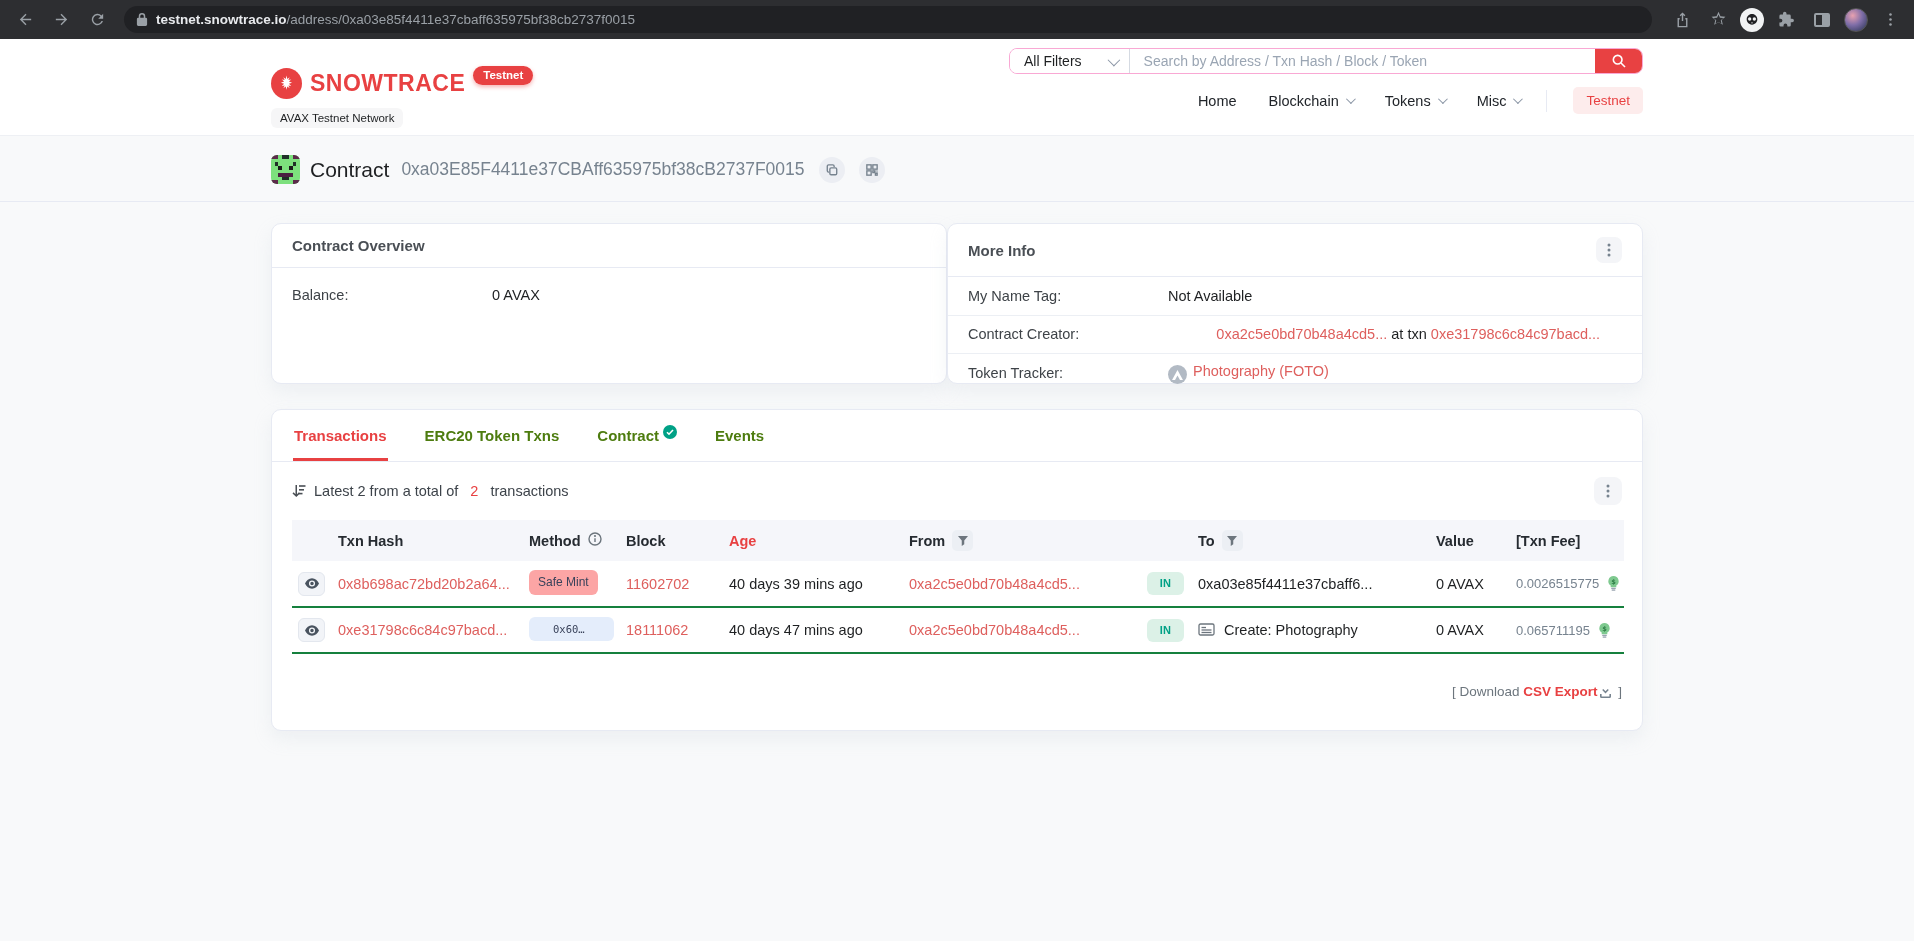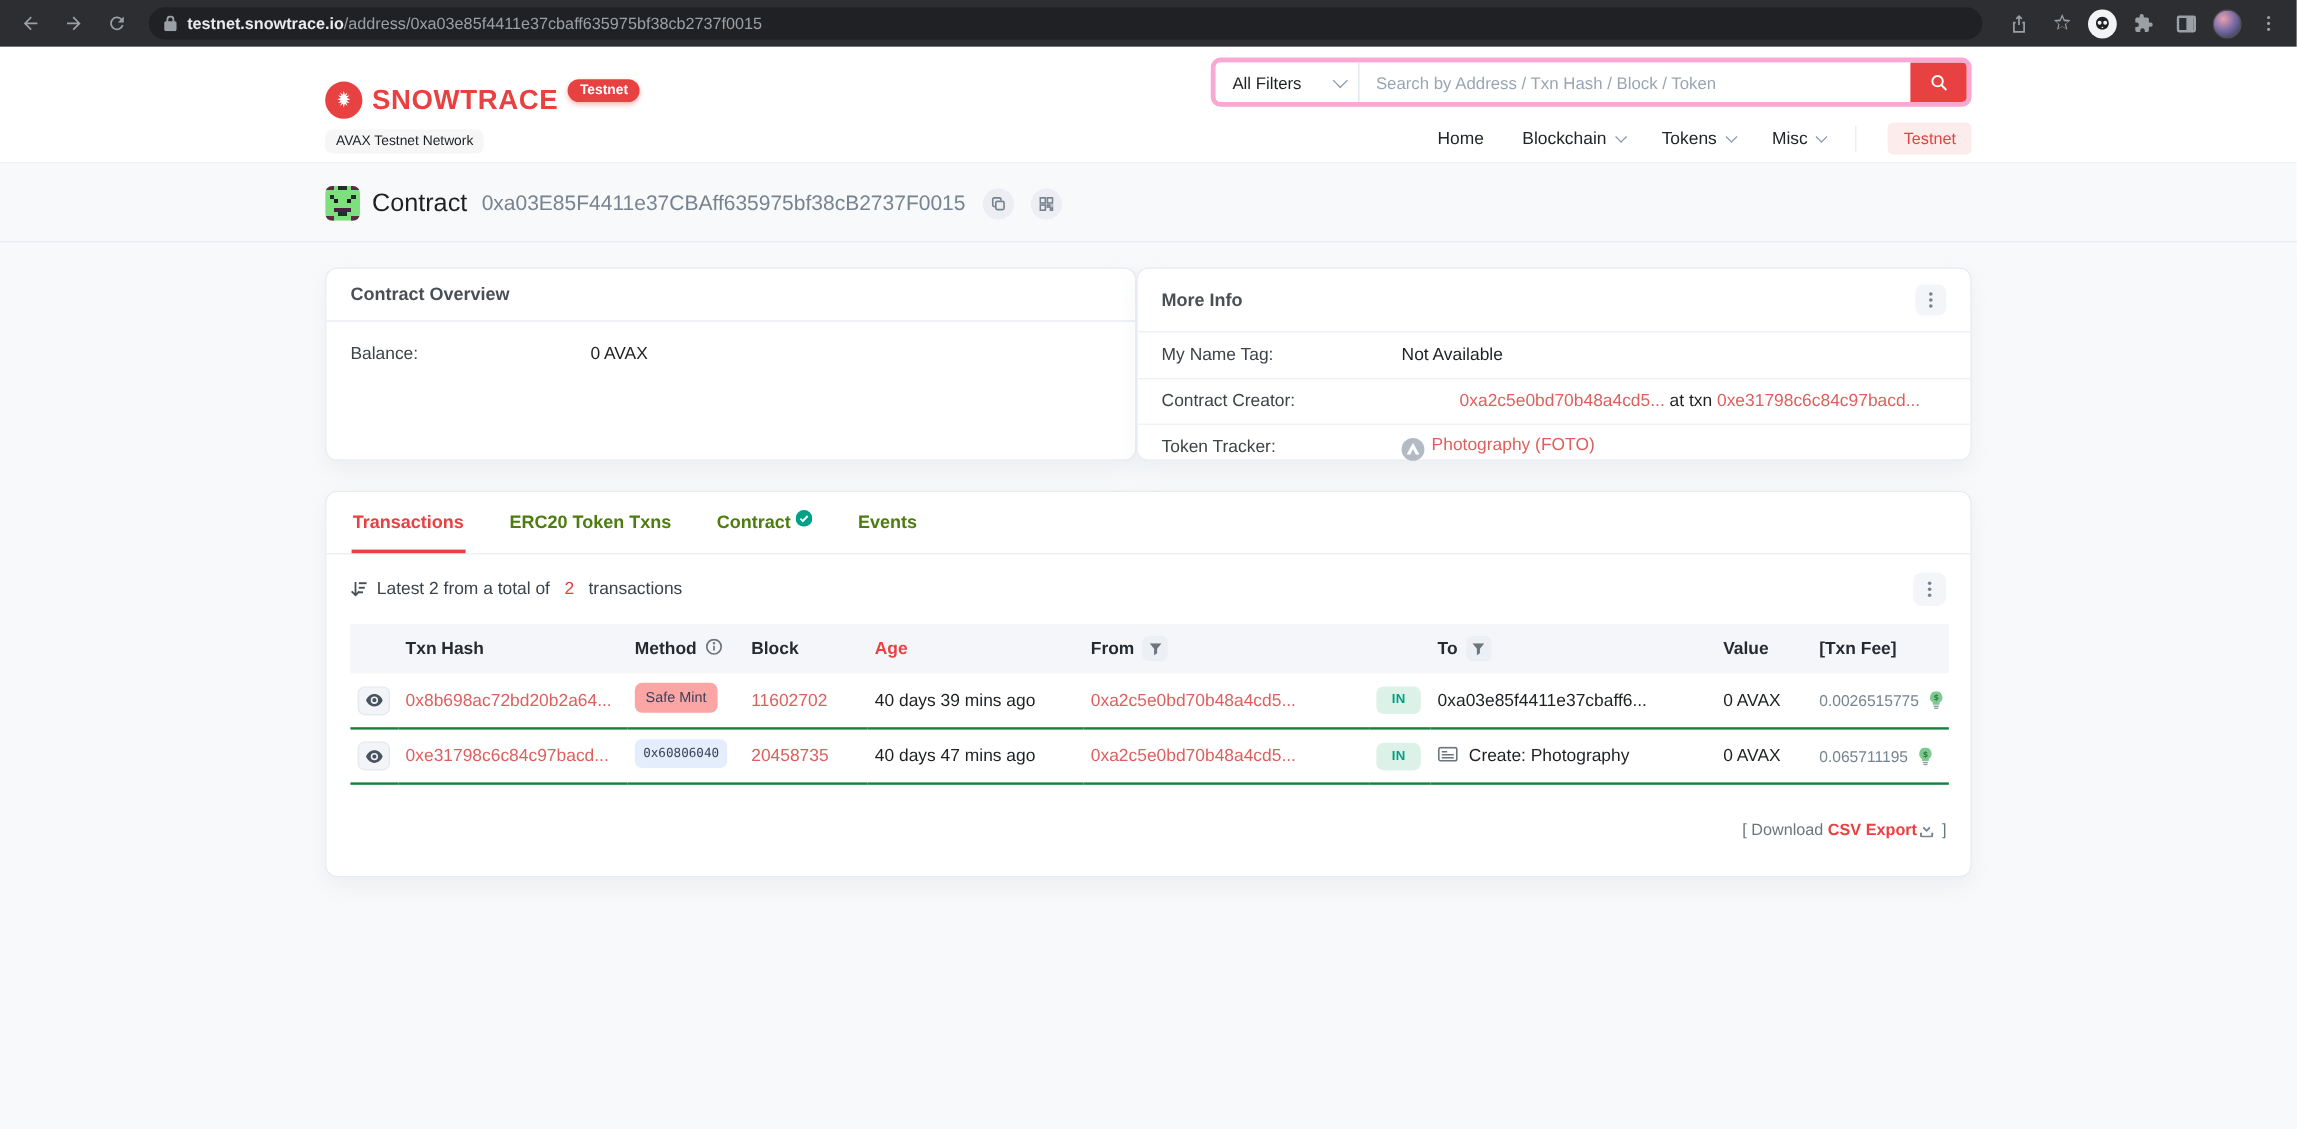--- a/index.html
+++ b/index.html
@@ -32,21 +32,21 @@
   .brand-block { padding-top:29px; }
   .brand-row { display:flex; align-items:flex-start; gap:8px; }
   .brand-logo { width:31px; height:31px; border-radius:50%; background:#e84142; display:flex; align-items:center; justify-content:center; }
   .brand-logo svg { width:19px; height:19px; }
   .brand-name { font-size:23px; font-weight:800; color:#e84142; letter-spacing:.5px; line-height:31px; }
   .brand-badge { background:#e84142; color:#fff; font-size:11.5px; font-weight:700; padding:3px 10px 4px;
     border-radius:10px; margin-top:-2px; box-shadow:0 2px 4px rgba(232,65,66,.4); }
   .network-pill { display:inline-block; margin-top:9px; background:#f6f6f7; border-radius:6px;
     padding:4px 9px; font-size:11.5px; color:#1e2022; }
   .hdr-right { width:634px; padding-top:9px; }
-  .search-bar { display:flex; height:41px; border:4px solid #f9a8d4; border-radius:8px; background:#fff; overflow:hidden; }
+  .search-bar { display:flex; height:26px; border:1px solid #f9a8d4; border-radius:8px; background:#fff; overflow:hidden; }
   .filters-btn { display:flex; align-items:center; gap:26px; padding:0 12px 0 14px; font-size:14px; color:#1e2022;
     border-right:1px solid #d5dae2; cursor:pointer; background:#fff; white-space:nowrap; }
   .chev { width:9px; height:9px; border-right:1.6px solid #8a95a5; border-bottom:1.6px solid #8a95a5;
     transform:rotate(45deg) translateY(-2px); }
   .search-input { flex:1; border:none; outline:none; font-size:14px; color:#1e2022; padding:0 14px;
     font-family:"Liberation Sans", sans-serif; }
   .search-input::placeholder { color:#9aa5b3; }
   .search-btn { width:47px; background:#e84142; border:none; cursor:pointer; display:flex; align-items:center; justify-content:center; }
   .search-btn svg { width:16px; height:16px; stroke:#fff; fill:none; stroke-width:2.4; }
   .main-nav { display:flex; align-items:center; justify-content:flex-end; gap:32px; margin-top:13px; }
@@ -111,21 +111,21 @@
   .th-inline { display:flex; align-items:center; gap:7px; }
   .info-ico svg { width:14px; height:14px; fill:none; stroke:#6c757d; stroke-width:1.4; }
   .funnel-btn { width:21px; height:21px; border-radius:5px; background:#eceff4; border:none; cursor:pointer;
     display:flex; align-items:center; justify-content:center; }
   .funnel-btn svg { width:10px; height:10px; fill:#6c757d; }
   .eye-btn { width:27px; height:24px; border-radius:6px; background:#f2f4f8; border:1px solid #e3e7ee; cursor:pointer;
     display:flex; align-items:center; justify-content:center; }
   .eye-btn svg { width:14px; height:11px; fill:#49535f; }
   .method-badge { display:inline-block; background:#fca5a5; border-radius:6px; padding:5px 9px 6px;
     font-size:12px; color:#39425a; max-width:100%; overflow:hidden; text-overflow:ellipsis; }
-  .method-badge.hex { background:#e4edfb; font-family:"DejaVu Sans Mono", monospace; font-size:10.5px; padding:6px 7px; }
+  .method-badge.hex { background:#e4edfb; font-family:"DejaVu Sans Mono", monospace; font-size:10.5px; padding:6px 24px; }
   .dir-badge { display:inline-block; width:37px; text-align:center; background:#dcf1e7; color:#00a186;
     font-size:11px; font-weight:700; border-radius:6px; padding:5px 0 6px; letter-spacing:.3px; }
   .fee-cell { color:#77838f !important; font-size:13px !important; }
   .bulb { width:15px; height:15px; vertical-align:-3px; margin-left:3px; }
   .doc-ico { width:17px; height:13px; margin-right:5px; vertical-align:-1px; }
   .doc-ico rect, .doc-ico line { stroke:#6c757d; fill:none; stroke-width:1.3; }
 
   .csv-row { text-align:right; margin-top:15px; font-size:13.5px; color:#6c757d; }
   .csv-link { color:#e84142; font-weight:700; cursor:pointer; }
   .dl-ico { width:13px; height:13px; fill:#77838f; vertical-align:-2px; margin:0 2px; }
@@ -457,21 +457,21 @@
   <tr>
     <td>
                   <button class="eye-btn">
       <svg viewBox="0 0 16 12">
                       <path d="M8 0C4.5 0 1.4 2.6 0 6c1.4 3.4 4.5 6 8 6s6.6-2.6 8-6c-1.4-3.4-4.5-6-8-6zm0 9.5A3.5 3.5 0 1 1 8 2.5a3.5 3.5 0 0 1 0 7zM8 4a2 2 0 1 0 0 4 2 2 0 0 0 0-4z"></path>
                     </svg>
     </button>
                 </td>
     <td><a class="link tx-hash">0xe31798c6c84c97bacd...</a></td>
     <td><span class="method-badge hex">0x60806040</span></td>
-    <td><a class="link tx-block">20458735</a></td>
+    <td><a class="link tx-block">18111062</a></td>
     <td><span class="tx-age">40 days 47 mins ago</span></td>
     <td><a class="link tx-from">0xa2c5e0bd70b48a4cd5...</a></td>
     <td><span class="dir-badge">IN</span></td>
     <td class="tx-to-cell">
       <svg class="doc-ico" viewBox="0 0 17 13" style="display: inline;">
                     <rect x="1" y="1" width="15" height="11" rx="1.5"></rect>
                     <line x1="3.5" y1="4.5" x2="8" y2="4.5"></line>
                     <line x1="3.5" y1="7" x2="13.5" y2="7"></line>
                     <line x1="3.5" y1="9.5" x2="13.5" y2="9.5"></line>
                   </svg>

